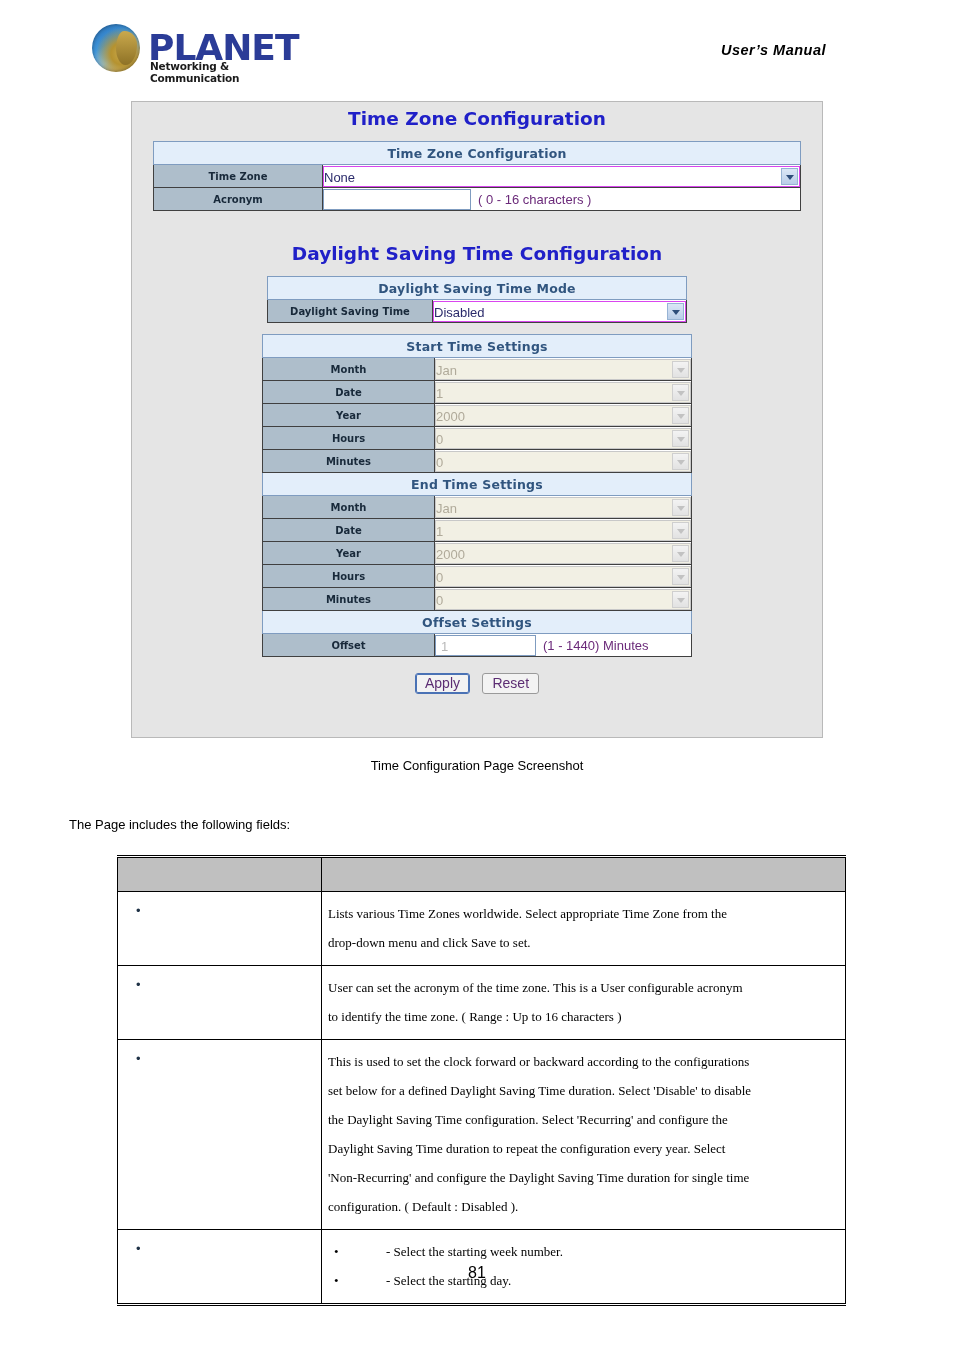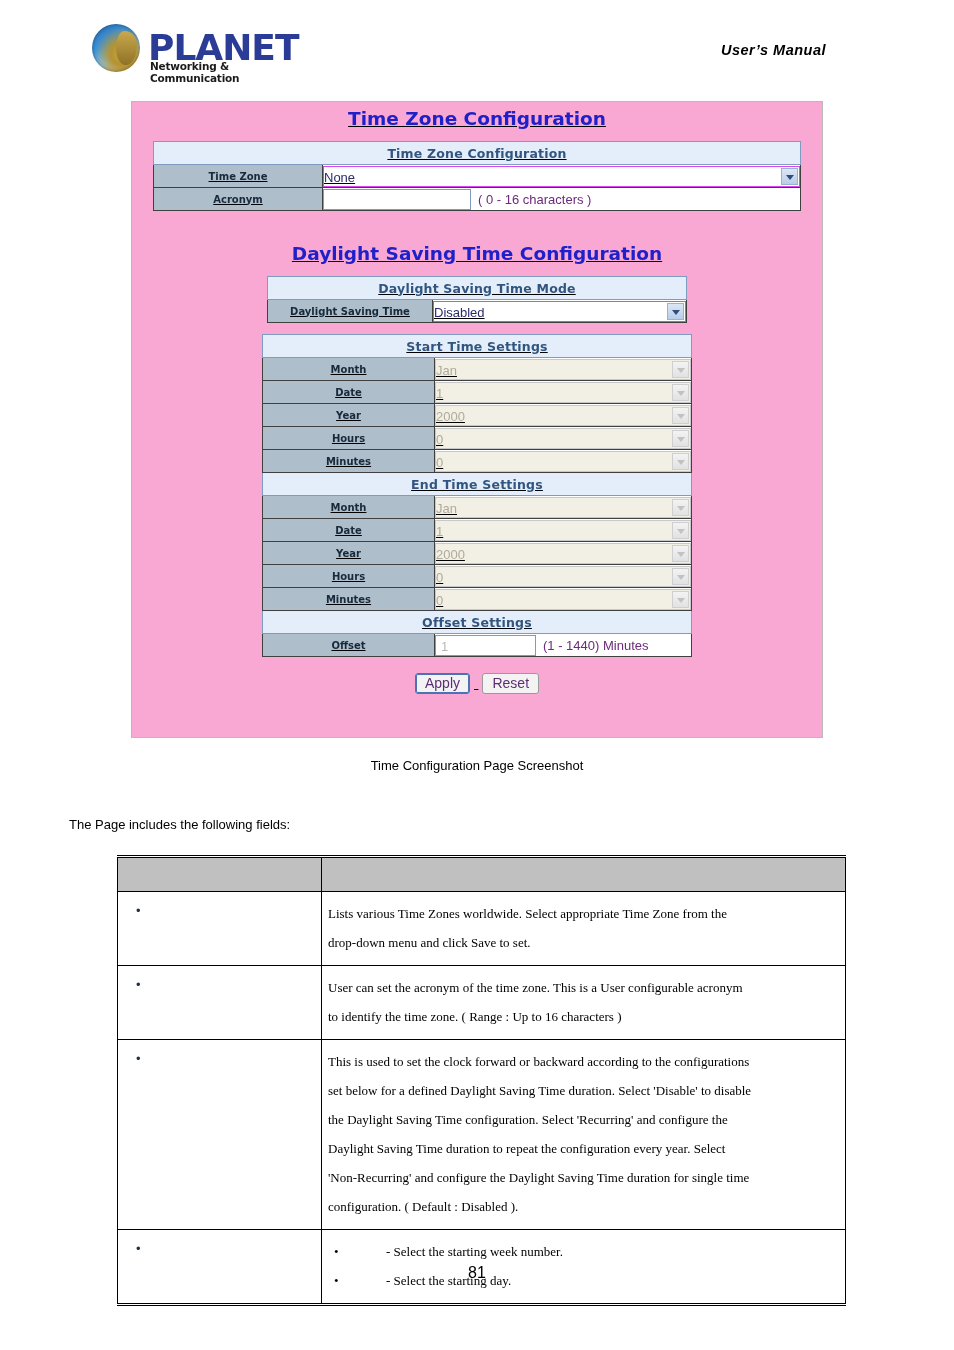--- a/index.html
+++ b/index.html
@@ -41,21 +41,21 @@
   .manual-title {
     position:absolute; right:128px; top:42px;
     font-size:14.5px; font-weight:bold; font-style:italic;
     font-family:"Liberation Sans", sans-serif;
     letter-spacing:0.5px;
   }
 
   
   .shot {
     position:absolute; left:131px; top:101px; width:692px; height:637px;
-    border:1px solid #b9b9b9; background:#f9a8d4;text-decoration:underline;
+    border:1px solid #b9b9b9; background:#e5e5e5;
   }
   .ui-title {
     text-align:center; color:#2020c8; font-weight:bold;
     font-family:"DejaVu Sans", sans-serif;
   }
   .ui-title.t1 { font-size:18.5px; margin-top:6px; }
   .ui-title.t2 { font-size:18.5px; margin-top:32px; }
 
   .cfg-table { border-collapse:collapse; border:1px solid #5b78a0; background:#fff; }
   .cfg-table td { border:1px solid #404040; padding:0; height:23px; font-size:13px; }

